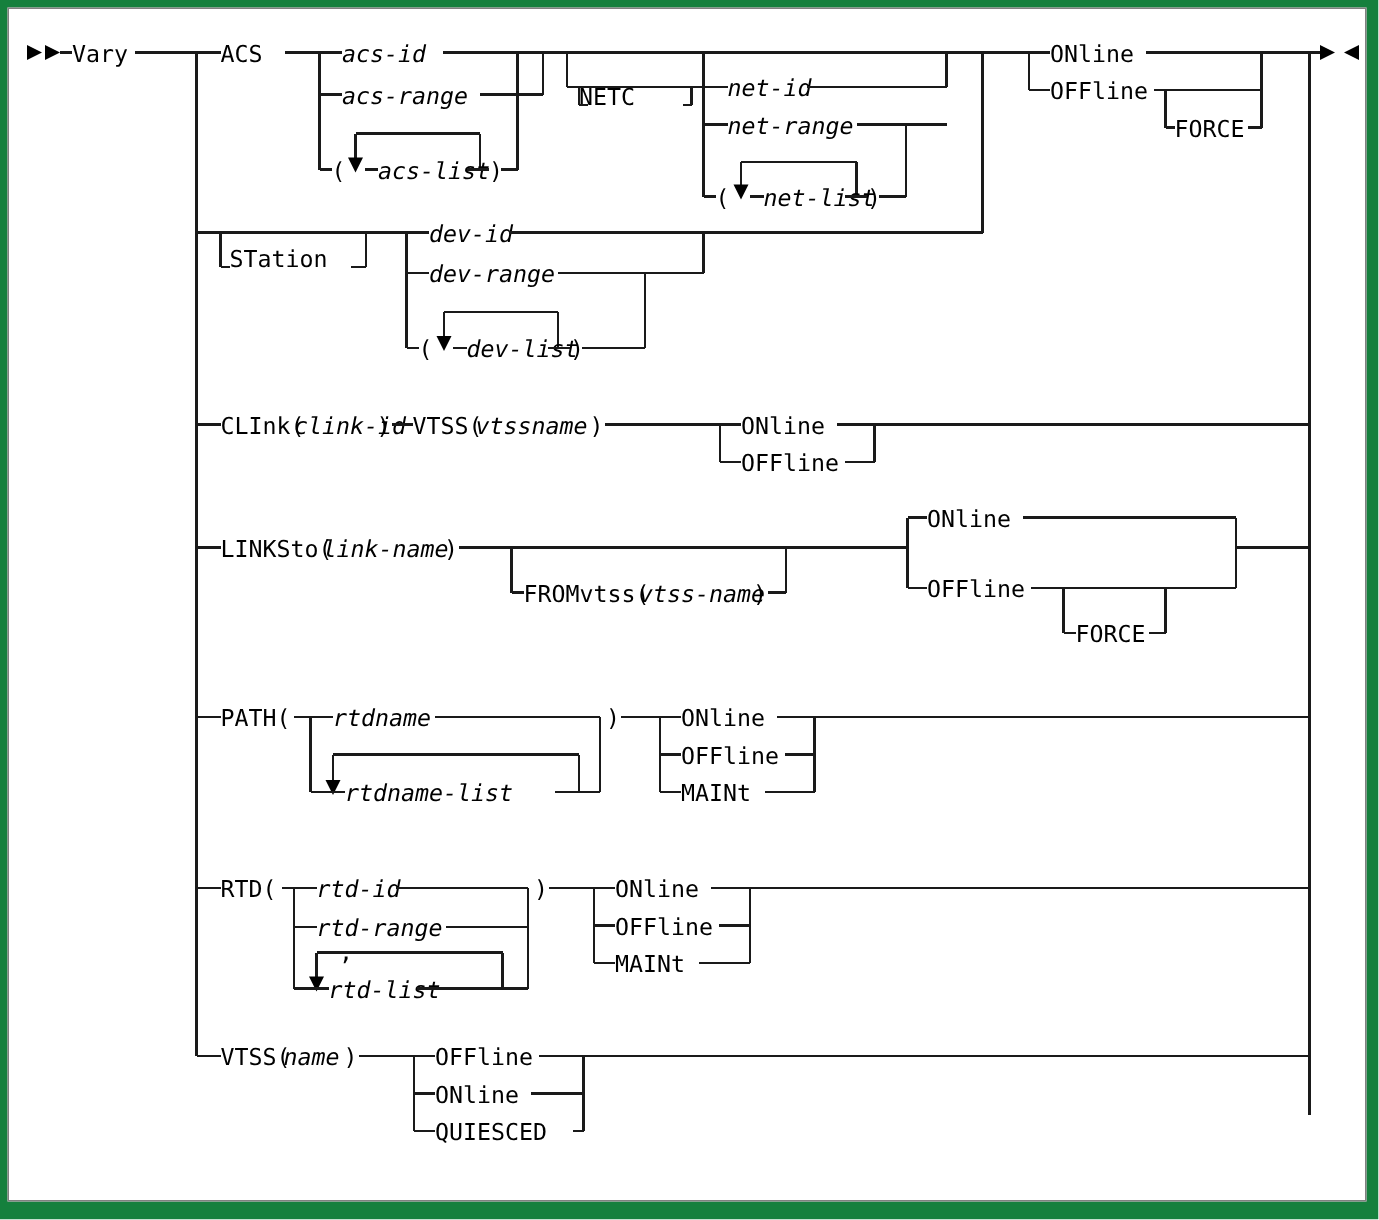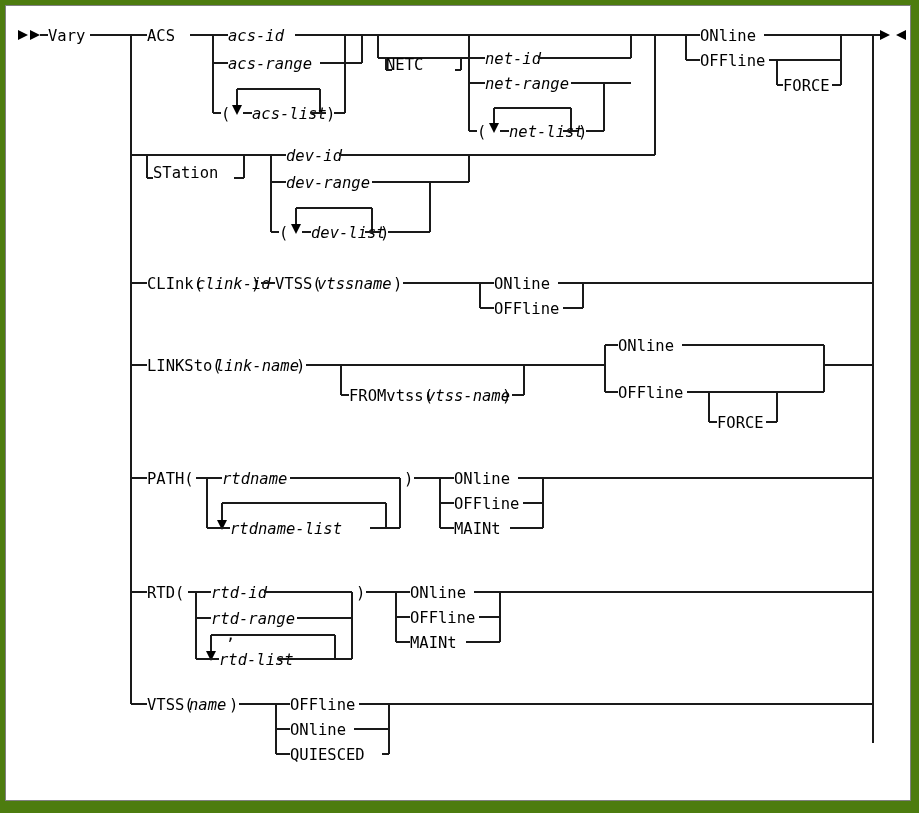--- a/index.html
+++ b/index.html
@@ -7,21 +7,21 @@
     padding: 0;
     background: #ffffff;
   }
   body {
     font-family: "DejaVu Sans Mono", "Liberation Mono", monospace;
   }
   #page {
     position: relative;
     width: 919px;
     height: 813px;
-    background: #4d7c0f;
+    background: #15803d;
     overflow: hidden;
   }
   #frame {
     position: absolute;
     left: 5px;
     top: 5px;
     width: 906px;
     height: 796px;
     border: 1px solid #808080;
     box-sizing: border-box;

